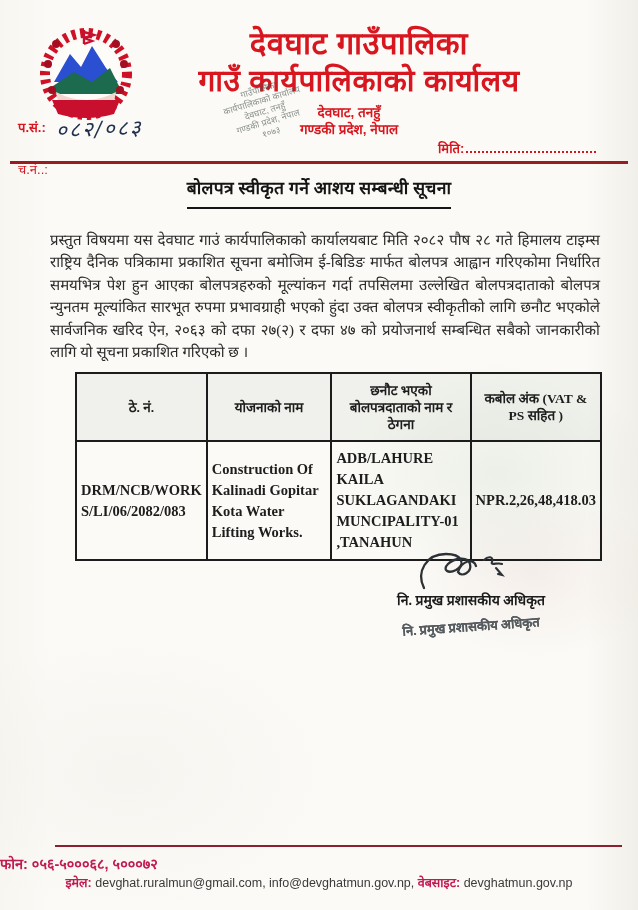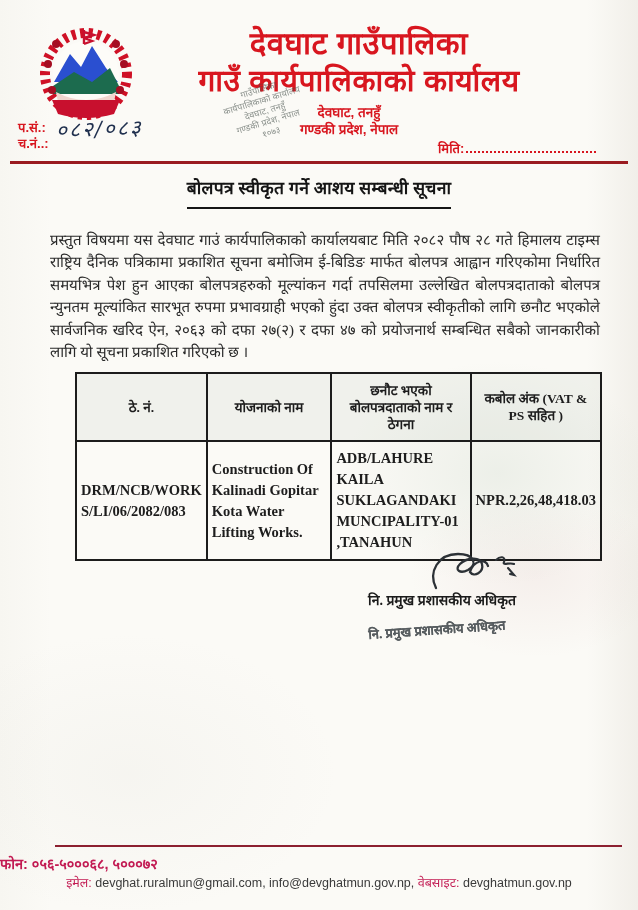--- a/index.html
+++ b/index.html
@@ -30,21 +30,21 @@
     transform:rotate(-17deg); opacity:0.62; color:#46504b;
     font-size:9px; line-height:11px; text-align:center;
     font-family:"Liberation Sans","DejaVu Sans",sans-serif;
   }
   .refline { position:absolute; left:18px; top:118px; }
   .refline .lbl { color:#d8161f; font-weight:bold; font-size:13px;
     font-family:"Liberation Sans","DejaVu Sans",sans-serif; vertical-align:top; }
   .handwritten { display:inline-block; color:#20304e; font-size:21px; font-style:italic;
     letter-spacing:2px; transform:rotate(-2deg); margin-left:6px; margin-top:-4px;
     font-family:"DejaVu Serif","Liberation Serif",serif; }
-  .chalani { position:absolute; left:18px; top:134px; color:#d8161f; font-weight:bold;
+  .chalani { position:absolute; left:18px; top:160px; color:#d8161f; font-weight:normal;
     font-size:13px; font-family:"Liberation Sans","DejaVu Sans",sans-serif; }
   .miti { position:absolute; left:438px; top:139px; width:182px; color:#d8161f;
     font-weight:bold; font-size:13px; font-family:"Liberation Sans","DejaVu Sans",sans-serif; }
   .miti .dots { display:inline-block; width:130px; border-bottom:2px dotted #d8161f;
     height:12px; margin-left:2px; }
   .rule-top { position:absolute; left:10px; right:10px; top:161px; height:3px; background:#9a1b20; }
   
   .notice-title { position:absolute; left:0; right:0; top:175px; text-align:center; }
   .notice-title span { font-size:17.5px; font-weight:bold; color:#151515;
     border-bottom:2px solid #151515; padding-bottom:9px; letter-spacing:0.3px; }
@@ -55,33 +55,33 @@
     font-size:15px; line-height:22.4px; text-align:justify; color:#2a2a2a; }
   
   .tbl { position:absolute; left:75px; top:372px; width:527px; border-collapse:collapse; }
   .tbl th, .tbl td { border:2px solid #1c1c1c; vertical-align:middle; }
   .tbl th { height:68px; font-size:13.5px; font-weight:bold; text-align:center;
     padding:4px 6px; color:#1d1d1d; background:rgba(186,197,184,0.16); line-height:17px; }
   .tbl td { height:114px; font-size:14.5px; font-weight:bold; color:#1d1d1d;
     padding:6px 4px; line-height:21px; }
   .c1 { width:23.5%; } .c2 { width:25.5%; } .c3 { width:27%; } .c4 { width:24%; }
   
-  .sig-block { position:absolute; right:40px; top:548px; width:230px; text-align:left; }
+  .sig-block { position:absolute; right:52px; top:548px; width:230px; text-align:center; }
   .sig-scrawl { display:block; margin:0 auto -6px 58px; }
   .sig-designation { font-size:14px; font-weight:bold; color:#1b1b1b; white-space:nowrap; }
   .sig-stamp { margin-top:8px; font-size:13px; font-weight:bold; color:#343b40; opacity:0.82;
     transform:rotate(-4deg); white-space:nowrap; text-shadow:0 0 0.6px #343b40; }
   
   .rule-bottom { position:absolute; left:55px; right:16px; top:845px; height:2px; background:#8c2030; }
   .footer-phone { position:absolute; left:0; right:0; top:853px; text-align:left;
     color:#c21a52; font-weight:bold; font-size:14.5px;
     font-family:"Liberation Sans","DejaVu Sans",sans-serif; }
   .footer-contact { position:absolute; left:0; right:0; top:874px; text-align:center;
     font-size:12.5px; color:#3a3a3a; font-family:"Liberation Sans","DejaVu Sans",sans-serif; }
-  .footer-contact .lbl { color:#c21a52; font-weight:normal; }
+  .footer-contact .lbl { color:#c21a52; font-weight:bold; }
 </style>
 </head>
 <body>
 
 <div class="page">
 
   <svg class="emblem" viewBox="0 0 104 104">
     <circle cx="52" cy="50" r="41" fill="none" stroke="#cf1126" stroke-width="10" stroke-dasharray="4 4.5"></circle>
     <circle cx="52" cy="50" r="33" fill="#fdfcf8"></circle>
     <path d="M20 58 L36 30 L47 43 L58 22 L72 44 L84 58 Z" fill="#2a4fd0"></path>

